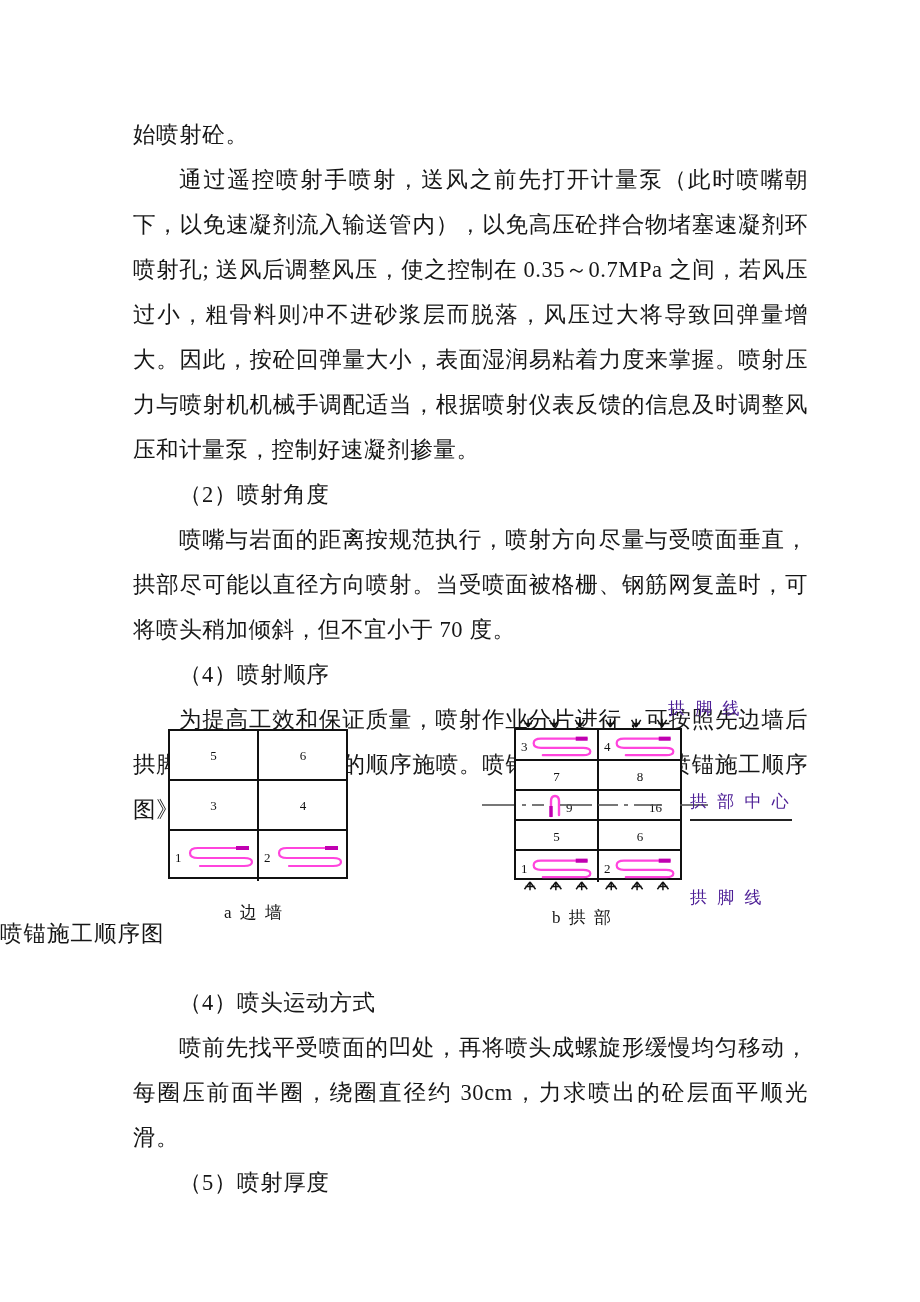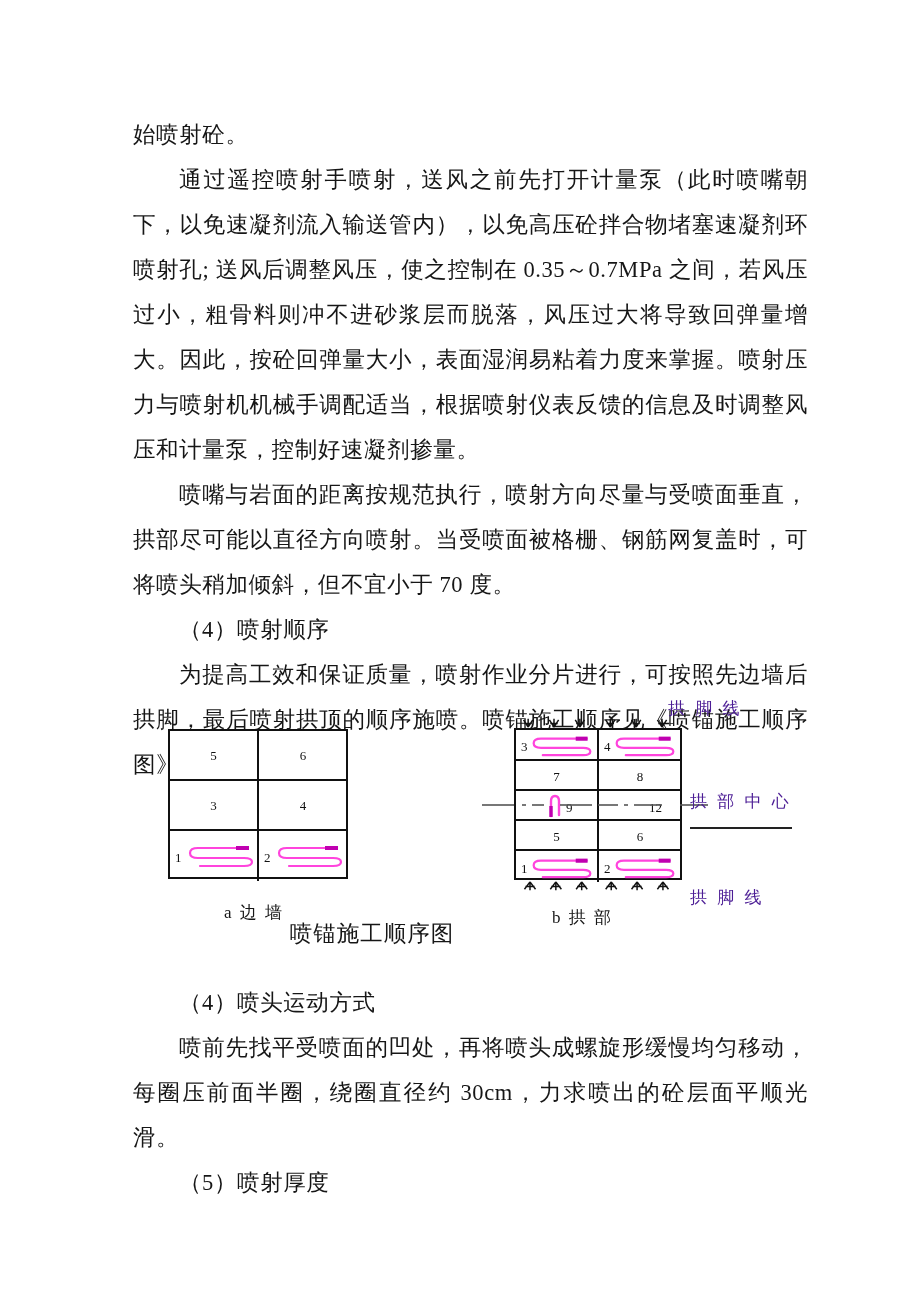--- a/index.html
+++ b/index.html
@@ -95,36 +95,37 @@
     font-size: 17px;
     letter-spacing: 2px;
     color: #161616;
     white-space: nowrap;
   }
   .main-caption {
     position: absolute;
     top: 930px;
     left: 0;
     width: 744px;
-    text-align: center;
+    text-align: left;
     font-family: "Liberation Serif", "DejaVu Serif", serif;
     font-size: 22.5px;
     letter-spacing: 1px;
     color: #161616;
   }
   .centerline { position: absolute; }
 </style>
 </head>
 <body>
 
 <div class="page">
 
   <div class="body-text">
     <p class="para noindent">始喷射砼。</p>
     <p class="para indent">通过遥控喷射手喷射，送风之前先打开计量泵（此时喷嘴朝下，以免速凝剂流入输送管内），以免高压砼拌合物堵塞速凝剂环喷射孔; 送风后调整风压，使之控制在 0.35～0.7MPa 之间，若风压过小，粗骨料则冲不进砂浆层而脱落，风压过大将导致回弹量增大。因此，按砼回弹量大小，表面湿润易粘着力度来掌握。喷射压力与喷射机机械手调配适当，根据喷射仪表反馈的信息及时调整风压和计量泵，控制好速凝剂掺量。</p>
+    <p class="para indent lastline">（2）喷射角度</p>
     <p class="para indent">喷嘴与岩面的距离按规范执行，喷射方向尽量与受喷面垂直，拱部尽可能以直径方向喷射。当受喷面被格栅、钢筋网复盖时，可将喷头稍加倾斜，但不宜小于 70 度。</p>
     <p class="para indent lastline">（4）喷射顺序</p>
     <p class="para indent">为提高工效和保证质量，喷射作业分片进行，可按照先边墙后拱脚，最后喷射拱顶的顺序施喷。喷锚施工顺序见《喷锚施工顺序图》。</p>
   </div>
 
   <div class="figure">
 
     <div class="diagram" style="left:168px; top:29px; width:182px; height:152px;">
 
       <div class="grid" style="left:0; top:0; width:180px; height:150px;">
@@ -200,21 +201,21 @@
         </div>
 
         <div class="gcell" style="left:0; top:61px; width:83px; height:30px;">
           <div class="cellnum" style="left:50px; top:10px;">9</div>
           <svg class="snake" style="left:30px; top:3px;" width="20" height="25" viewBox="0 0 20 25">
             <path d="M5 22 V7 Q5 2 9 2 Q13 2 13 7 V21" fill="none" stroke="#FF44DD" stroke-width="2.4" stroke-linecap="round"></path>
             <path d="M5 12 V23" stroke="#C000B0" stroke-width="3.4" stroke-linecap="butt"></path>
           </svg>
         </div>
         <div class="gcell lastcol" style="left:83px; top:61px; width:82px; height:30px;">
-          <div class="cellnum" style="left:50px; top:10px;">12</div>
+          <div class="cellnum" style="left:50px; top:10px;">16</div>
         </div>
 
         <div class="gcell" style="left:0; top:91px; width:83px; height:30px;">
           <div class="cellnum centered" style="top:9px;">5</div>
         </div>
         <div class="gcell lastcol" style="left:83px; top:91px; width:82px; height:30px;">
           <div class="cellnum centered" style="top:9px;">6</div>
         </div>
 
         <div class="gcell lastrow" style="left:0; top:121px; width:83px; height:31px;">
@@ -250,21 +251,21 @@
         <path d="M50 7 H62" stroke="#555" stroke-width="1.6" fill="none"></path>
         <path d="M78 7 H110" stroke="#555" stroke-width="1.6" fill="none"></path>
         <path d="M116 7 H136" stroke="#555" stroke-width="1.6" fill="none"></path>
         <path d="M142 7 H146" stroke="#555" stroke-width="1.6" fill="none"></path>
         <path d="M152 7 H180" stroke="#555" stroke-width="1.6" fill="none"></path>
         <path d="M198 7 H226" stroke="#555" stroke-width="1.6" fill="none"></path>
       </svg>
 
       <div class="fig-label" style="left:154px; top:-31px;">拱 脚 线</div>
 
-      <div class="fig-label" style="left:176px; top:62px; border-bottom:2px solid #222; padding-bottom:14px;">拱 部 中 心</div>
+      <div class="fig-label" style="left:176px; top:62px; border-bottom:2px solid #222; padding-bottom:6px;">拱 部 中 心</div>
 
       <div class="fig-label" style="left:176px; top:158px;">拱 脚 线</div>
 
       <div class="sub-caption" style="left:38px; top:178px;">b 拱 部</div>
     </div>
 
     <div class="main-caption" style="position:absolute; top:218px;">喷锚施工顺序图</div>
   </div>
 
   <div class="body-text" style="top:980px;">

